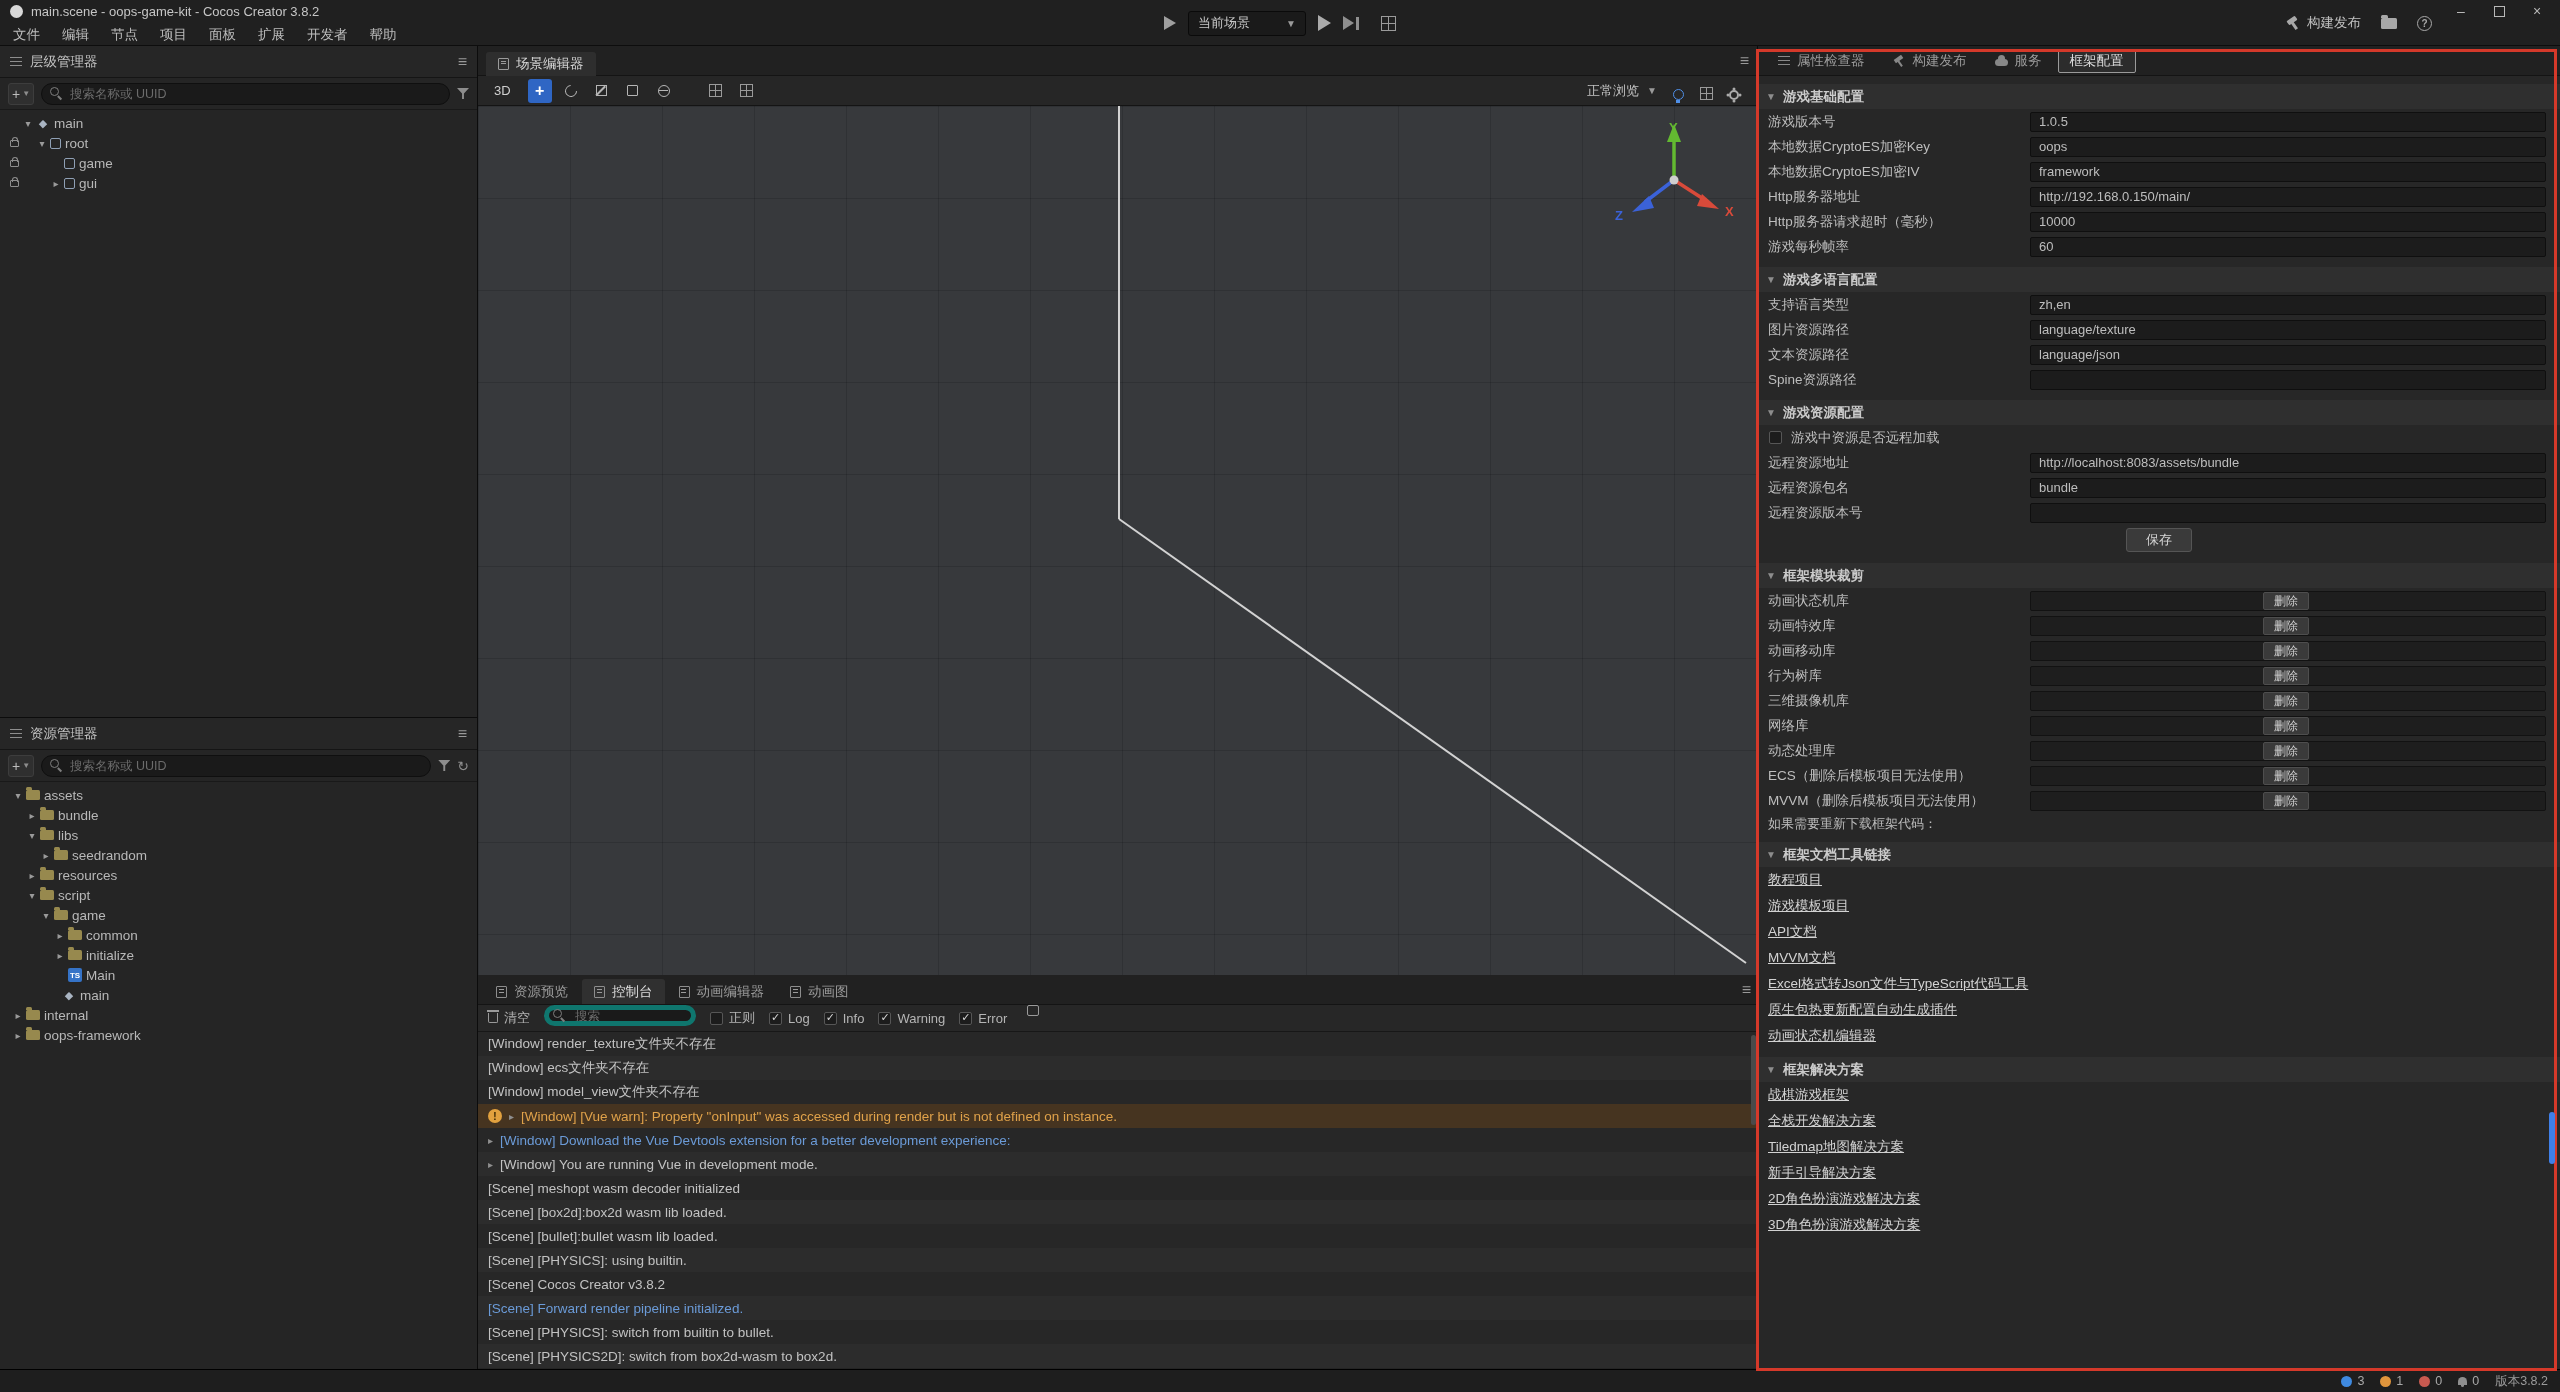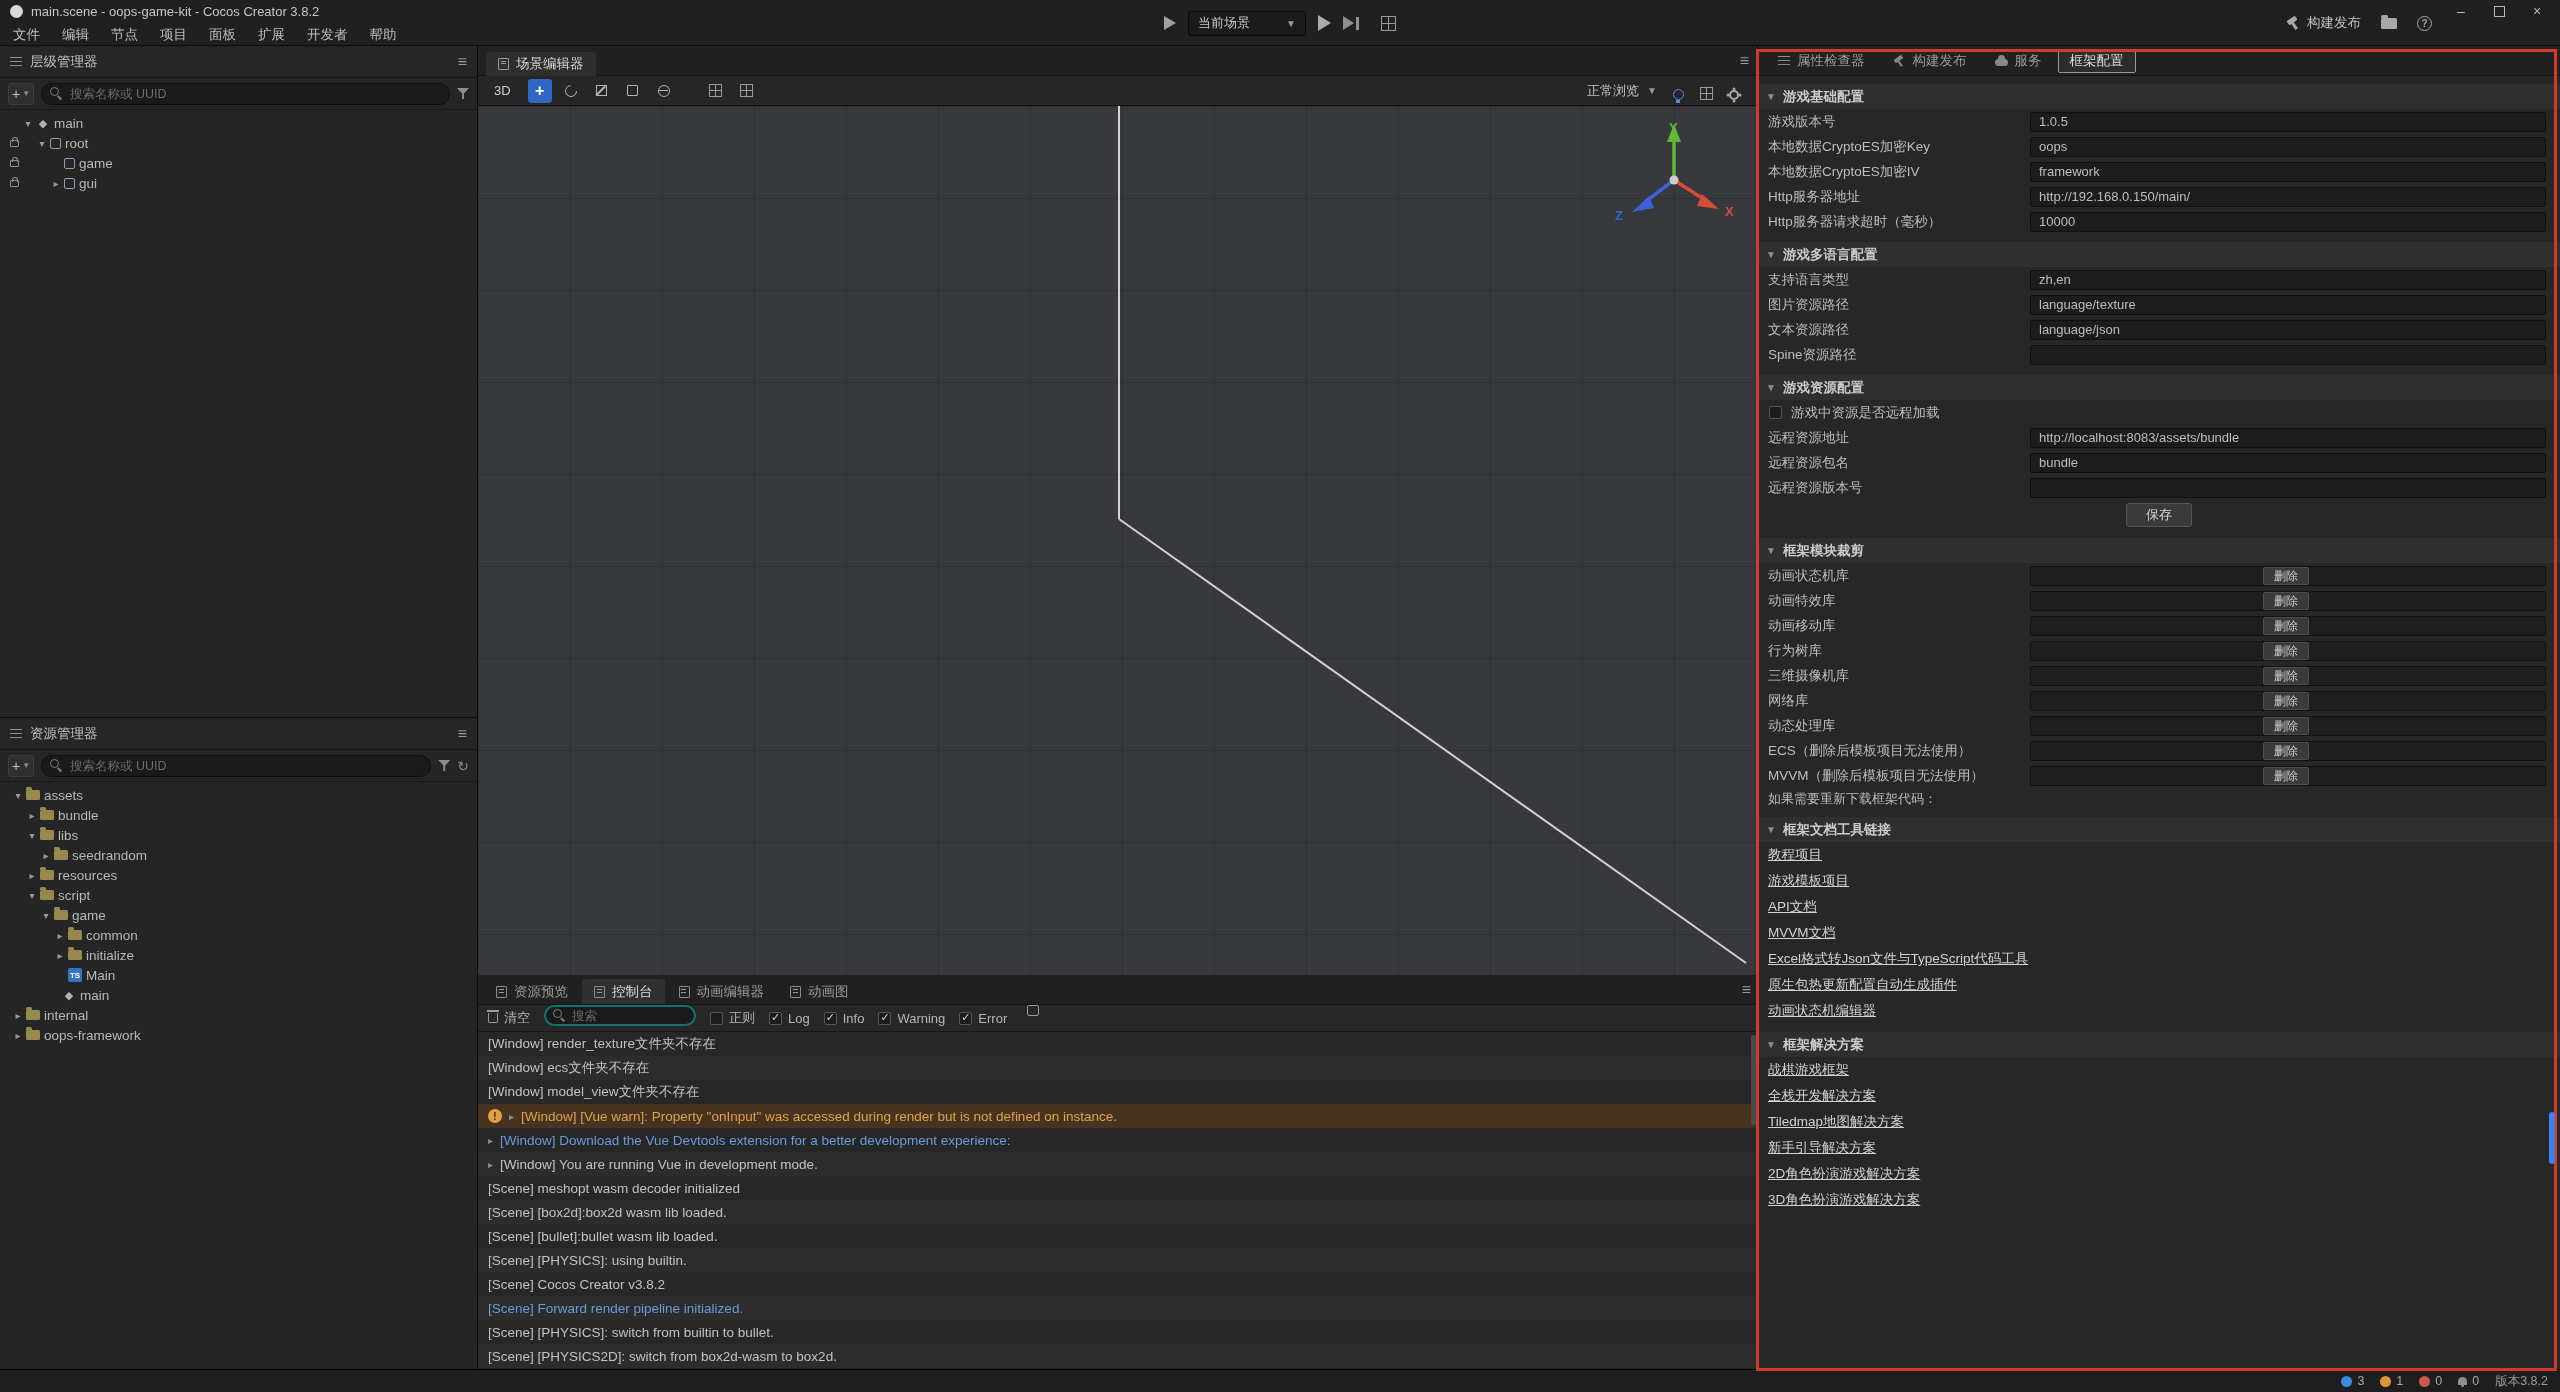--- a/index.html
+++ b/index.html
@@ -108,21 +108,21 @@
   .console-tabs { height:30px; background:#212121; border-bottom:1px solid #141414; display:flex; align-items:flex-end; padding:0 6px; gap:2px; }
   .ctab { height:25px; display:flex; align-items:center; gap:7px; padding:0 12px; color:#9b9b9b; font-size:13.5px; }
   .ctab.active { background:#303030; color:#ddd; border-radius:3px 3px 0 0; }
   .ctab .doc-ico { border-color:#8d8d8d; }
   .console-tabs .burger { align-self:center; }
   .console-toolbar { height:27px; display:flex; gap:14px; padding:0 10px; background:#272727; border-bottom:1px solid #171717; }
   .clear-btn { display:flex; align-items:center; gap:6px; color:#b5b5b5; font-size:13px; }
   .trash-ico { position:relative; width:10px; height:10px; border:1.3px solid #9a9a9a; border-top:none; border-radius:0 0 2px 2px; }
   .trash-ico::before { content:""; position:absolute; left:-2.5px; top:-3px; width:12px; height:1.5px; background:#9a9a9a; }
   .csearch { position:relative; width:152px; height:21px; }
-  .csearch input { width:100%; height:21px; background:#1a1a1a; border:2px solid #0f766e; border-radius:11px; color:#bbb; padding:0 8px 0 26px; font-size:12.5px; font-family:inherit; }
+  .csearch input { width:100%; height:21px; background:#1a1a1a; border:5px solid #0f766e; border-radius:11px; color:#bbb; padding:0 8px 0 26px; font-size:12.5px; font-family:inherit; }
   .csearch input::placeholder { color:#6c6c6c; }
   .filters { display:flex; align-items:center; gap:14px; }
   .filter { display:flex; align-items:center; gap:6px; color:#b5b5b5; font-size:13px; }
   .cb { width:13px; height:13px; border:1px solid #565656; background:#1c1c1c; border-radius:2px; position:relative; }
   .cb.checked::after { content:"\2713"; position:absolute; left:1px; top:-2px; color:#d8d8d8; font-size:11px; }
   .collapse-ico { margin-left:6px; width:12px; height:11px; border:1.2px solid #9a9a9a; border-radius:2px; position:relative; }
   .logs { position:absolute; top:57px; left:0; right:0; bottom:0; overflow:hidden; background:#252525; }
   .log { height:24px; display:flex; align-items:center; gap:7px; padding-left:10px; font-size:13.5px; color:#c2c2c2; white-space:nowrap; }
   .log:nth-of-type(odd) { background:#272727; }
   .log:nth-of-type(even) { background:#2c2c2c; }
@@ -645,20 +645,24 @@
           <div class="prow">
             <div class="plabel">Http服务器地址</div>
             <div class="pvalue">http://192.168.0.150/main/</div>
           </div>
 
           <div class="prow">
             <div class="plabel">Http服务器请求超时（毫秒）</div>
             <div class="pvalue">10000</div>
           </div>
 
+          <div class="prow">
+            <div class="plabel">游戏每秒帧率</div>
+            <div class="pvalue">60</div>
+          </div>
 
       </div>
 
       <div class="sec-h">
         <span class="caret">▼</span>
         <span>游戏多语言配置</span>
       </div>
       <div>
 
           <div class="prow">

